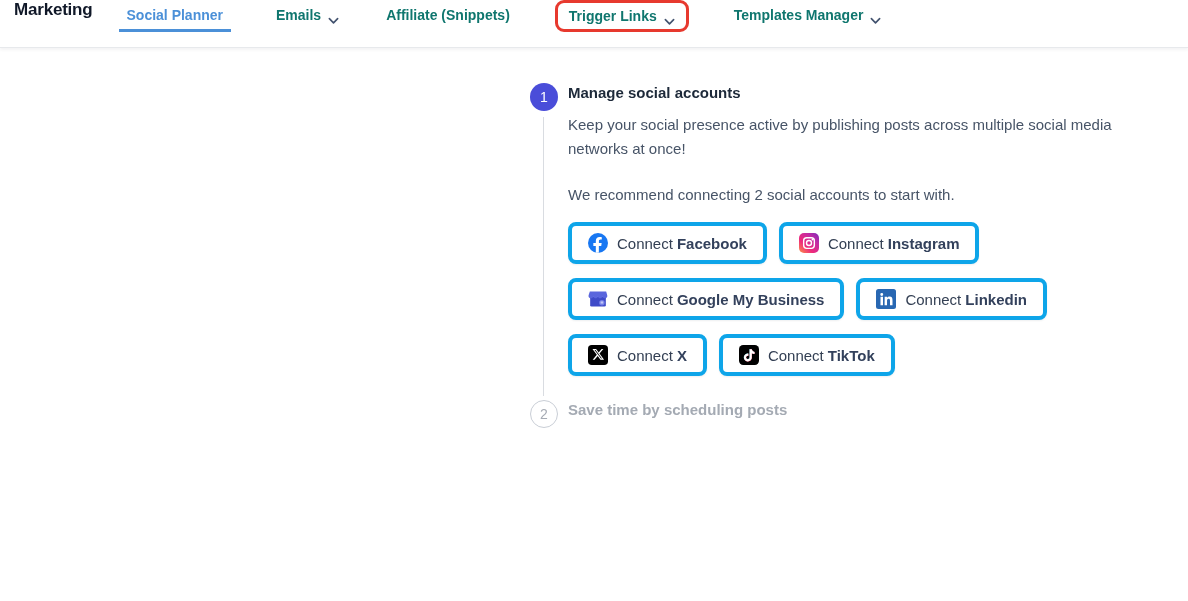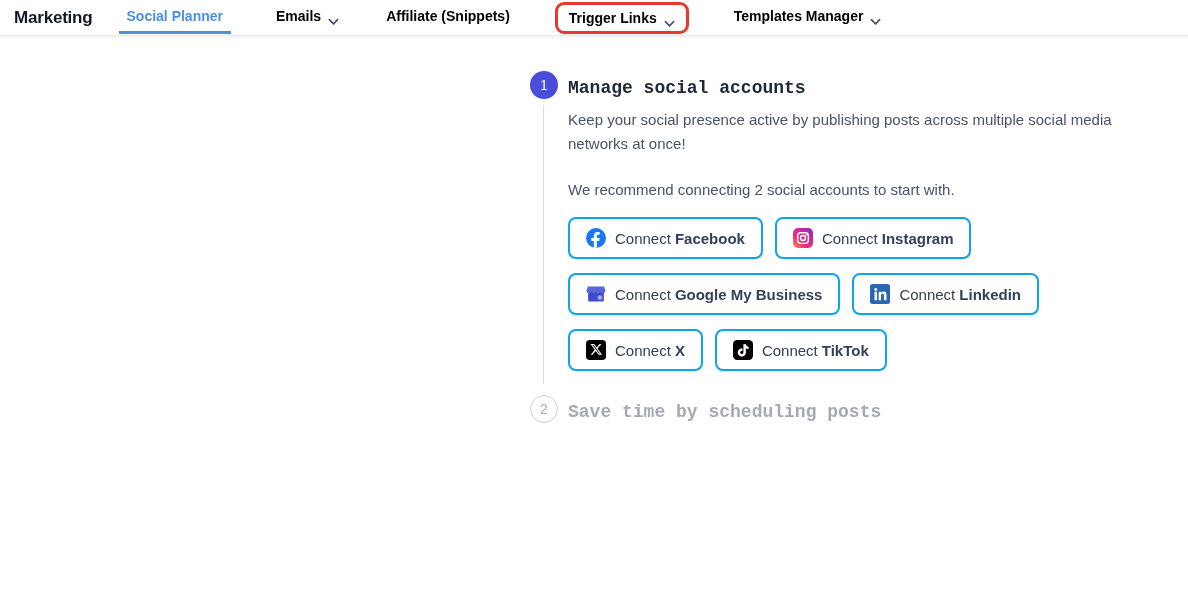--- a/index.html
+++ b/index.html
@@ -6,35 +6,35 @@
   html, body { margin: 0; padding: 0; }
   body {
     width: 1188px; height: 601px; overflow: hidden;
     background: #ffffff;
     font-family: "Liberation Sans", "DejaVu Sans", sans-serif;
     color: #1d2939;
   }
 
   
   .topnav {
-    height: 36px; display: flex; align-items: center;
+    height: 48px; display: flex; align-items: flex-start;
     padding-left: 14px; background: #fff;
     border-bottom: 1px solid #e7e9ec;
     box-shadow: 0 2px 3px rgba(16,24,40,.05);
     position: relative; z-index: 2;
   }
   .nav-title {
     font-size: 17px; font-weight: 700; color: #101828;
     display: flex; align-items: center; margin-right: 26px;
     letter-spacing: -0.2px;
   }
   .tabs { display: flex; align-items: stretch; gap: 43px; }
   .tab {
     display: flex; align-items: center; gap: 7px;
-    font-size: 14px; font-weight: 600; color: #000000;
+    font-size: 14px; font-weight: 600; color: #0f766e;
     padding: 0 2px; cursor: pointer; border-bottom: 3px solid transparent;
   }
   .tab.active { color: #4b90d8; border-bottom-color: #4b90d8; padding: 0 8px; }
   .chev { width: 11px; height: 8px; display: inline-block; margin-top: 2px; }
   .redbox {
     align-self: center;
     border: 3px solid #e7392e; border-radius: 9px;
     padding: 5px 11px; display: flex; align-items: center; gap: 7px;
   }
 
@@ -55,39 +55,39 @@
   .step + .step { margin-top: 24px; }
   .badge {
     flex: 0 0 28px; width: 28px; height: 28px; border-radius: 50%;
     display: flex; align-items: center; justify-content: center;
     font-size: 14px; background: #fff;
   }
   .badge.done { background: #4a4dd9; color: #fff; font-weight: 500; }
   .badge.todo { border: 1px solid #c9ced6; color: #a6abb4; }
   .step-body { flex: 1; }
   .step-title {
-    margin: 7px 0 10px 0; font-size: 18px; font-weight: 600;
-    color: #1d2939; line-height: 20px; font-family: Liberation Mono, monospace;
+    margin: 0 0 10px 0; font-size: 15px; font-weight: 600;
+    color: #1d2939; line-height: 20px;
   }
   .step-desc {
     margin: 0; font-size: 15px; line-height: 24px;
     color: #475467; max-width: 575px;
   }
   .step-rec { margin-top: 22px; }
   .muted .step-title { color: #a4aab3; }
   .muted .step-desc { color: #b5bac2; }
 
   .btn-grid {
     margin-top: 15px; max-width: 592px;
     display: flex; flex-wrap: wrap; gap: 14px 12px;
   }
   .connect-btn {
     display: inline-flex; align-items: center;
     height: 42px; padding: 0 16px;
-    background: #fff; border: 2px solid #0ea5e9; border-radius: 8px;
+    background: #fff; border: 4px solid #0ea5e9; border-radius: 8px;
     box-shadow: 0 1px 2px rgba(16,24,40,.07);
     font-family: inherit; font-size: 15px; color: #344054;
     cursor: pointer; white-space: nowrap;
   }
   .connect-btn .ico { width: 20px; height: 20px; margin-right: 9px; display: inline-flex; }
   .connect-btn .ico svg { width: 20px; height: 20px; }
   .connect-btn .pre { margin-right: 4px; }
   .connect-btn b { font-weight: 700; color: #33415c; }
 </style>
 </head>

